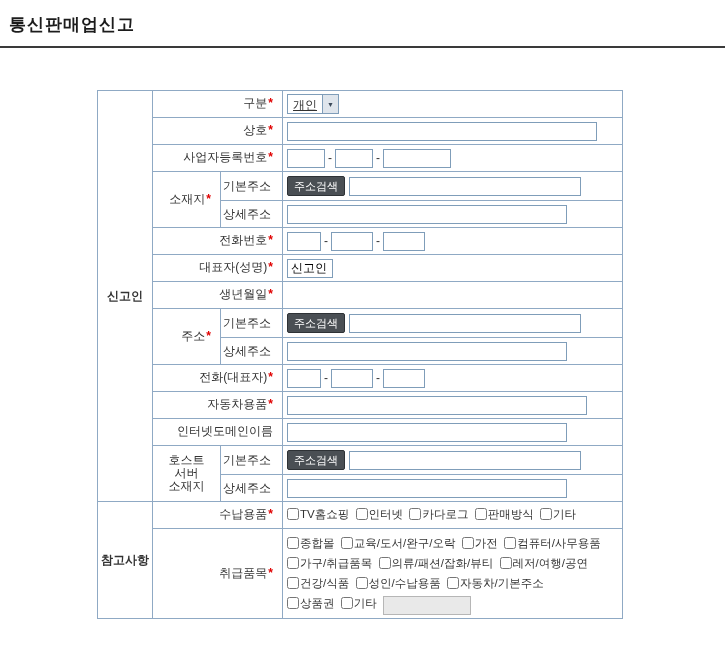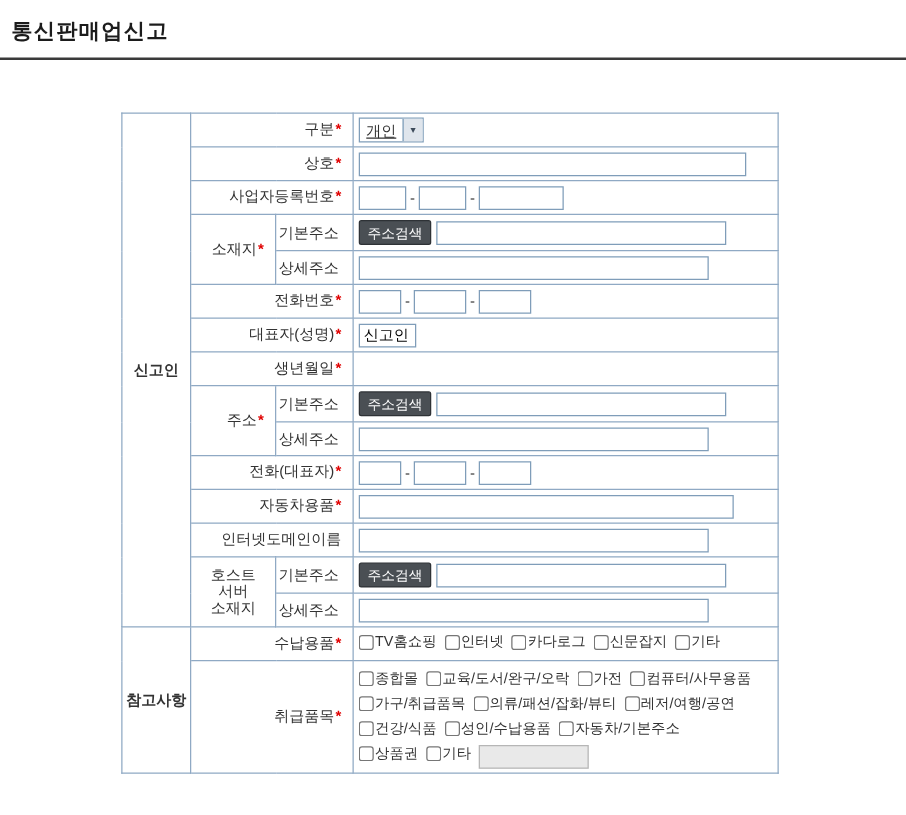--- a/index.html
+++ b/index.html
@@ -315,21 +315,21 @@
           <label class="chk">
                 <input type="checkbox" style="">
                 <span>인터넷</span>
               </label>
           <label class="chk">
                 <input type="checkbox" style="">
                 <span>카다로그</span>
               </label>
           <label class="chk">
                 <input type="checkbox" style="">
-                <span>신문잡지</span>
+                <span>판매방식</span>
               </label>
           <label class="chk">
                 <input type="checkbox" style="">
                 <span>기타</span>
               </label>
         </div>
       </td>
     </tr>
 
     <tr>

